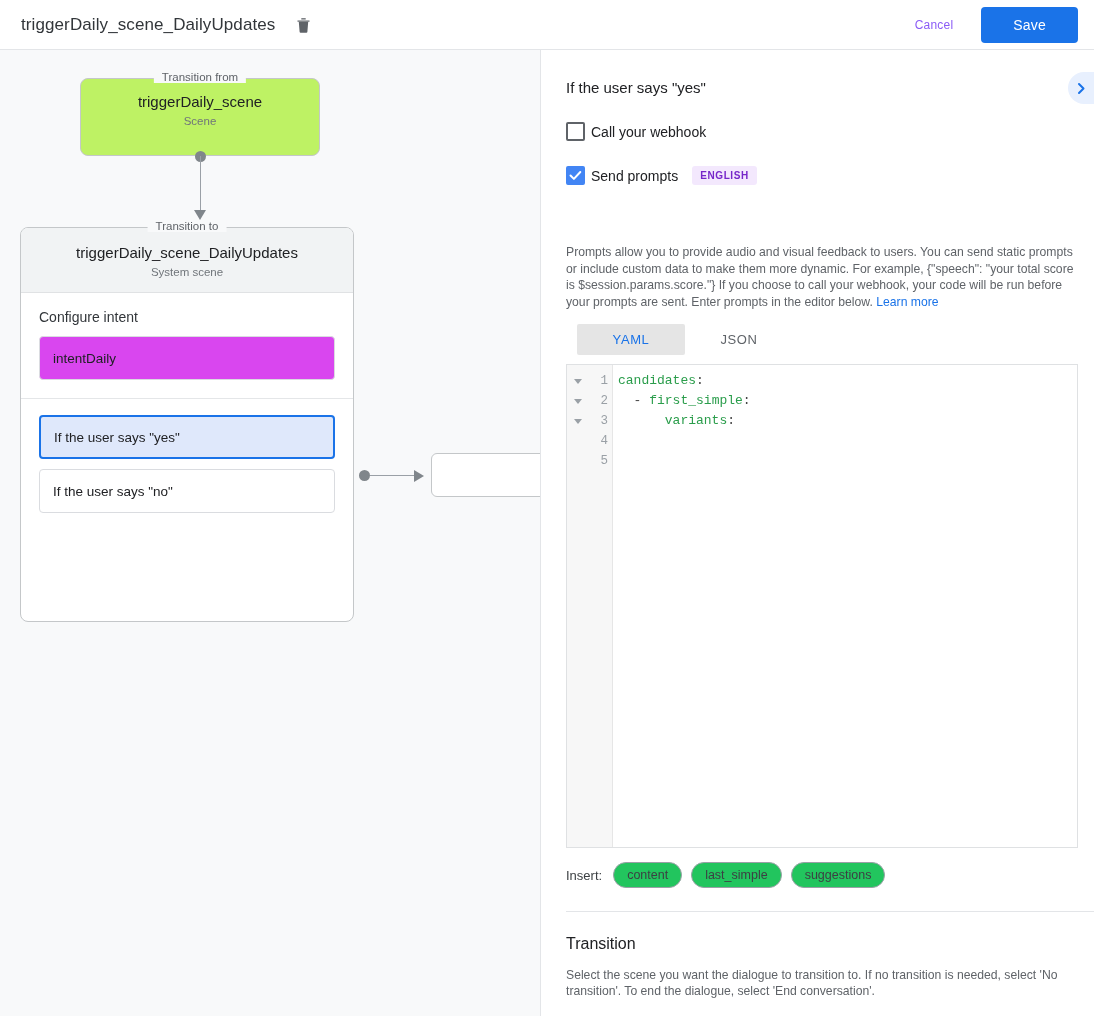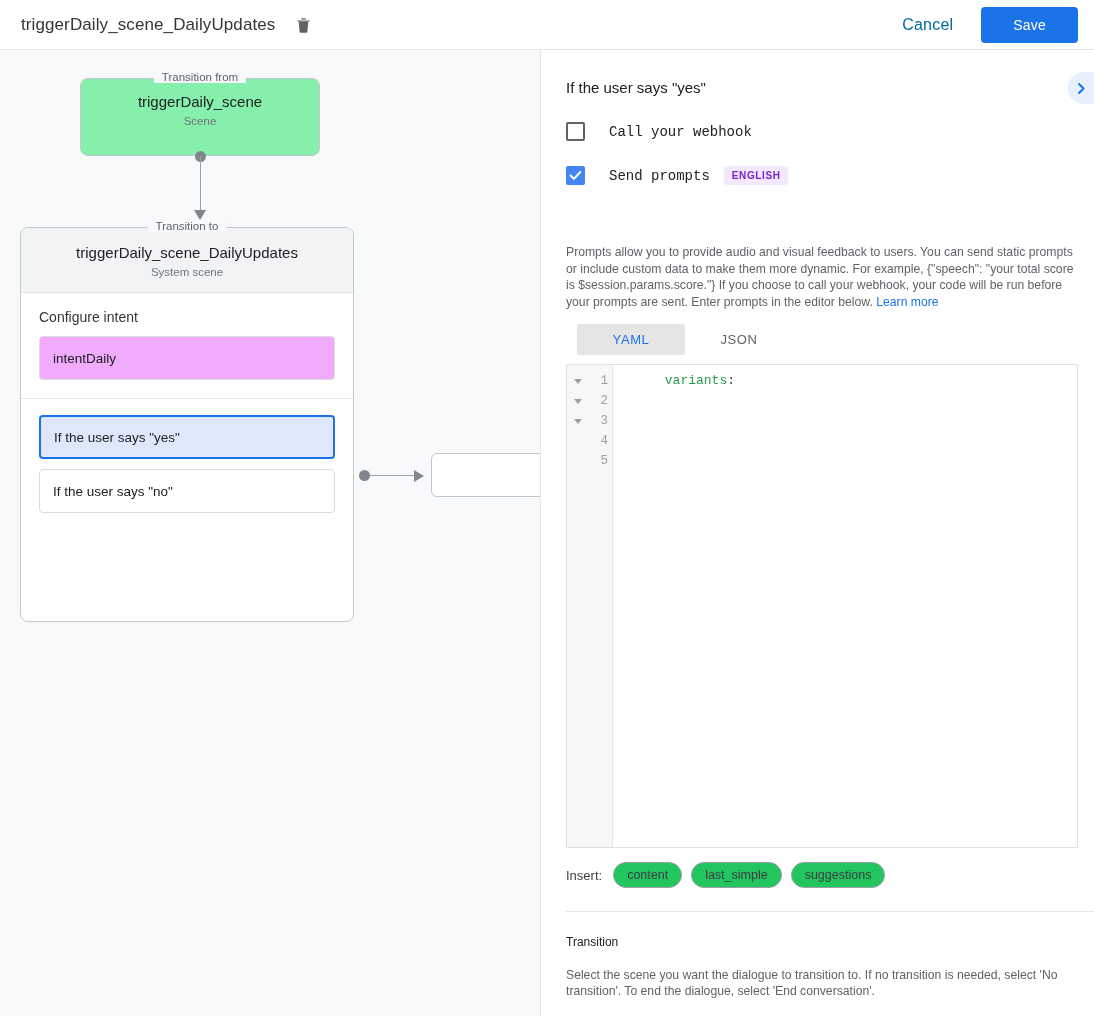--- a/index.html
+++ b/index.html
@@ -30,22 +30,22 @@
     width: 26px; height: 26px;
     display: flex; align-items: center; justify-content: center;
     cursor: pointer;
   }
   .topbar-right {
     margin-left: auto;
     display: flex; align-items: center;
     margin-right: 16px;
   }
   .cancel-link {
-    color: #0369a1;
-    font-size: 16px;
+    color: #8b5cf6;
+    font-size: 12px;
     font-weight: 500;
     padding: 8px 14px;
     cursor: pointer;
     letter-spacing: 0.2px;
   }
   .save-btn {
     margin-left: 14px;
     background: #1a73e8;
     color: #ffffff;
     font-size: 14px;
@@ -66,21 +66,21 @@
     width: 541px; height: 966px;
     background: #f8f9fa;
     border-right: 1px solid #e3e5e8;
     overflow: hidden;
   }
 
   .fieldset {
     position: absolute;
     border: 1px solid #c4c7c9;
     border-radius: 8px;
-    background: #86efac;
+    background: #bef264;
   }
   .fieldset-legend {
     position: absolute;
     top: -8px;
     left: 50%;
     transform: translateX(-50%);
     background: #f8f9fa;
     padding: 0 8px;
     font-size: 11.5px;
     color: #5f6368;
@@ -126,21 +126,21 @@
   }
   .section-label {
     font-size: 14px;
     color: #32363a;
     margin-bottom: 11px;
   }
   .text-field {
     height: 44px;
     border: 1px solid #dadce0;
     border-radius: 4px;
-    background: #f0abfc;
+    background: #d946ef;
     display: flex; align-items: center;
     padding: 0 13px;
     font-size: 13.5px;
     color: #202124;
     cursor: text;
   }
   .cond-item {
     height: 44px;
     border: 1px solid #dadce0;
     border-radius: 4px;
@@ -249,25 +249,24 @@
     background: #ffffff;
     cursor: pointer;
     flex: none;
   }
   .cb.checked {
     background: #4285f4;
     border-color: #4285f4;
     display: flex; align-items: center; justify-content: center;
   }
   .check-label {
-    margin-left: 24px;
+    margin-left: 6px;
     font-size: 14px;
     color: #202124;
     font-weight: 500;
-    font-family: Liberation Mono, monospace;
   }
   .lang-badge {
     margin-left: 14px;
     background: #f3e8fd;
     color: #7627c9;
     font-size: 10px;
     font-weight: 600;
     letter-spacing: 0.6px;
     padding: 4px 8px;
     border-radius: 3px;
@@ -387,21 +386,21 @@
   .hr {
     position: absolute;
     left: 24px; top: 861px;
     width: 1070px; height: 1px;
     background: #e3e5e8;
   }
 
   .trans-title {
     position: absolute;
     left: 24px; top: 885px;
-    font-size: 12px;
+    font-size: 16px;
     color: #202124;
   }
   .trans-desc {
     position: absolute;
     left: 24px; top: 917px;
     width: 500px;
     font-size: 12.2px;
     line-height: 16px;
     color: #5f6368;
   }
@@ -508,20 +507,22 @@
           <div class="fold-cell"></div>
         </div>
       <div class="num-col" id="num-col">
           <div class="num-cell">1</div>
           <div class="num-cell">2</div>
           <div class="num-cell">3</div>
           <div class="num-cell">4</div>
           <div class="num-cell">5</div>
         </div>
       <div class="code-col" id="code-col">
+          <div class="code-line"><span class="tok-key">candidates</span><span class="tok-punct">:</span></div>
+          <div class="code-line"><span class="tok-dash">  - </span><span class="tok-key">first_simple</span><span class="tok-punct">:</span></div>
           <div class="code-line"><span class="tok-dash">      </span><span class="tok-key">variants</span><span class="tok-punct">:</span></div>
           <div class="code-line"></div>
         </div>
     </div>
 
     <div class="insert-row">
       <div class="insert-label">Insert:</div>
       <div class="chip">content</div>
       <div class="chip">last_simple</div>
       <div class="chip">suggestions</div>

